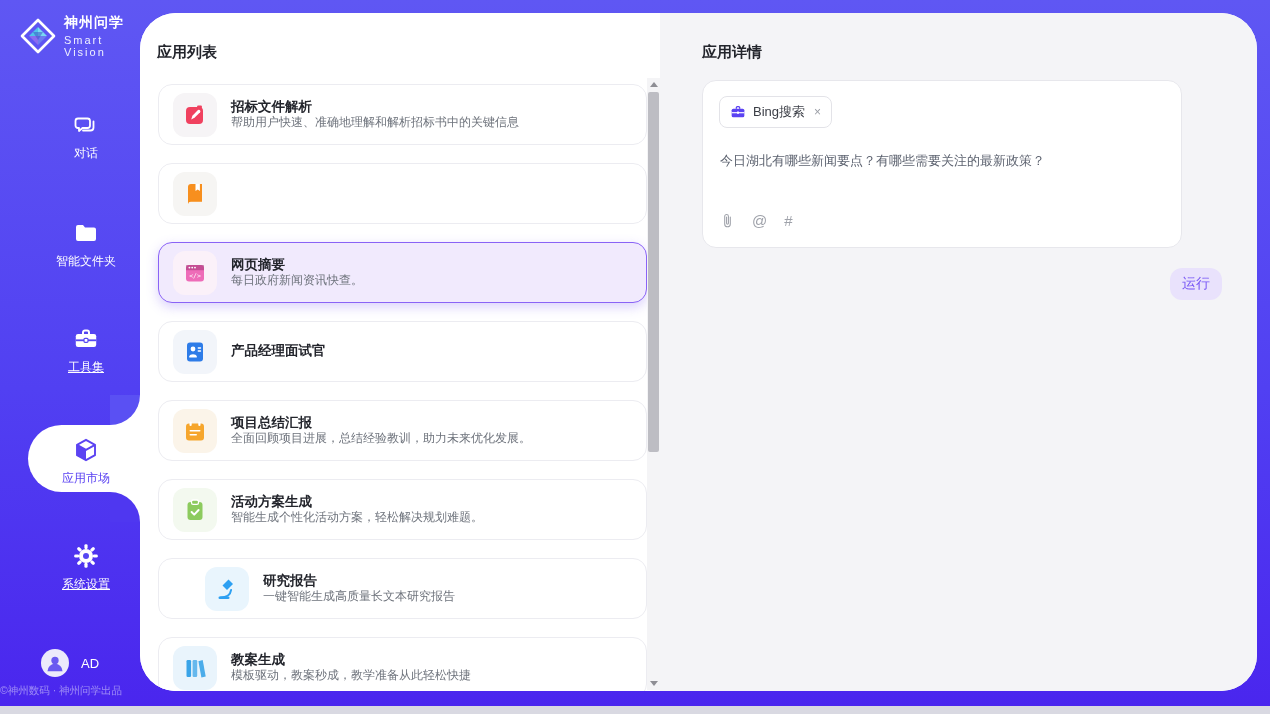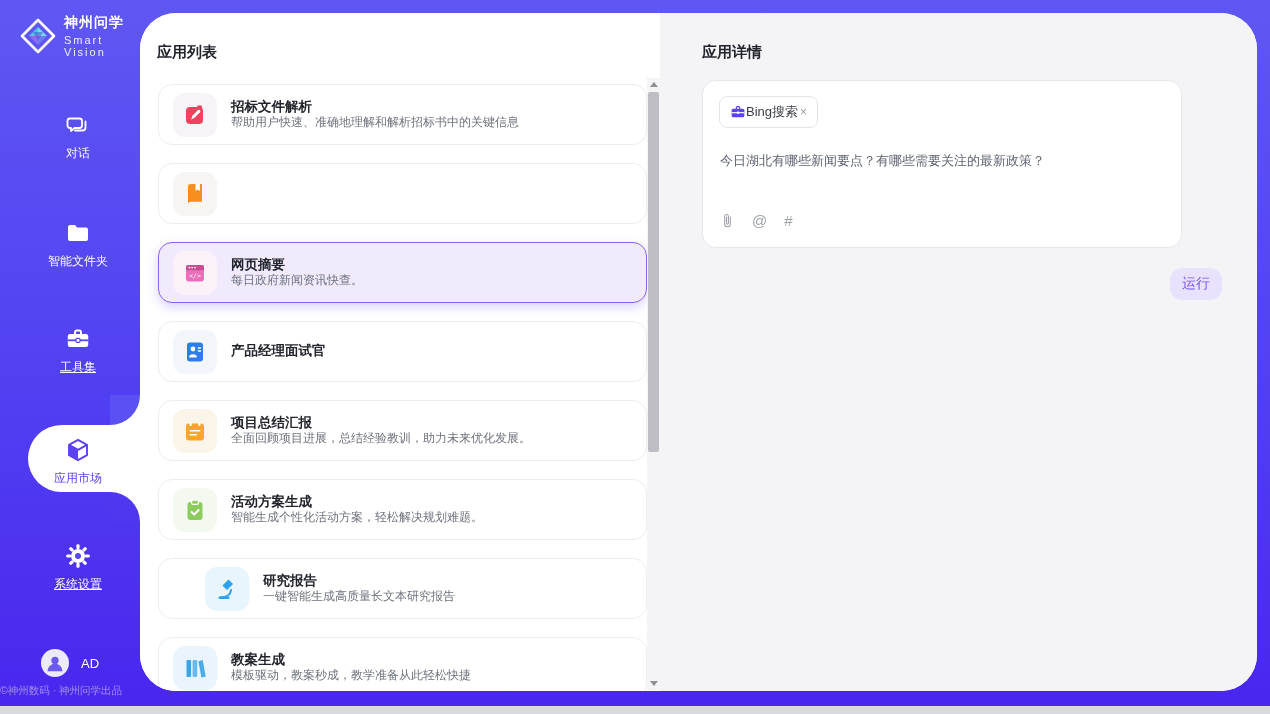--- a/index.html
+++ b/index.html
@@ -13,21 +13,21 @@
   .app-frame{
     position:absolute;left:0;top:0;width:1270px;height:706px;
     background:linear-gradient(180deg,#5f57f3 0%,#5140f2 55%,#4a26ee 100%);
   }
   
   .sidebar{position:absolute;left:0;top:0;width:140px;height:706px;}
   .logo{position:absolute;left:20px;top:13px;display:flex;align-items:center;gap:8px;}
   .logo-text .t1{color:#fff;font-size:14px;font-weight:bold;letter-spacing:1px;}
   .logo-text .t2{color:#eef0ff;font-size:11px;letter-spacing:2px;margin-top:2px;}
   .nav-item{
-    position:absolute;left:8px;width:140px;height:58px;text-align:center;cursor:pointer;
+    position:absolute;left:16px;width:140px;height:58px;text-align:center;cursor:pointer;
   }
   .nav-item .nav-icon{display:block;margin:0 auto 5px auto;width:26px;height:26px;}
   .nav-item .nav-label{color:#ffffff;font-size:12px;}
   .nav-item.underlined .nav-label{text-decoration:underline;}
   .nav-item.active .nav-label{color:#5b43f2;}
   
   .active-bubble{
     position:absolute;left:28px;top:425px;width:112px;height:67px;
     background:#fff;border-radius:34px 0 0 34px;
   }
@@ -71,21 +71,21 @@
   .sb-arrow.down{bottom:0;}
   .tri-up{width:0;height:0;border-left:4px solid transparent;border-right:4px solid transparent;border-bottom:5px solid #8e8e94;}
   .tri-down{width:0;height:0;border-left:4px solid transparent;border-right:4px solid transparent;border-top:5px solid #8e8e94;}
   .sb-thumb{position:absolute;left:1px;top:14px;width:11px;height:360px;background:#bdbdc3;border-radius:2px;}
   
   .query-card{
     position:absolute;left:42px;top:67px;width:480px;height:168px;
     background:#fff;border:1px solid #e7e7ec;border-radius:14px;box-sizing:border-box;
   }
   .tool-chip{
-    position:absolute;left:16px;top:15px;height:30px;display:inline-flex;align-items:center;
+    position:absolute;left:16px;top:15px;height:30px;display:inline-flex;align-items:center;gap:7px;
     border:1px solid #e3e3e8;border-radius:8px;padding:0 10px;background:#fff;cursor:pointer;
   }
   .tool-chip .chip-label{font-size:13px;color:#3a3d45;}
   .tool-chip .chip-close{font-size:12px;color:#9a9da5;margin-left:2px;cursor:pointer;}
   .query-text{position:absolute;left:17px;top:70px;width:440px;font-size:13px;color:#5d6370;line-height:1.5;cursor:text;}
   .attach-row{position:absolute;left:17px;bottom:18px;display:flex;align-items:center;gap:17px;}
   .attach-row .sym{font-size:15px;color:#9fa2aa;cursor:pointer;}
   .run-button{
     position:absolute;right:35px;top:255px;width:52px;height:32px;
     background:#e9e2fc;border-radius:12px;border:none;

